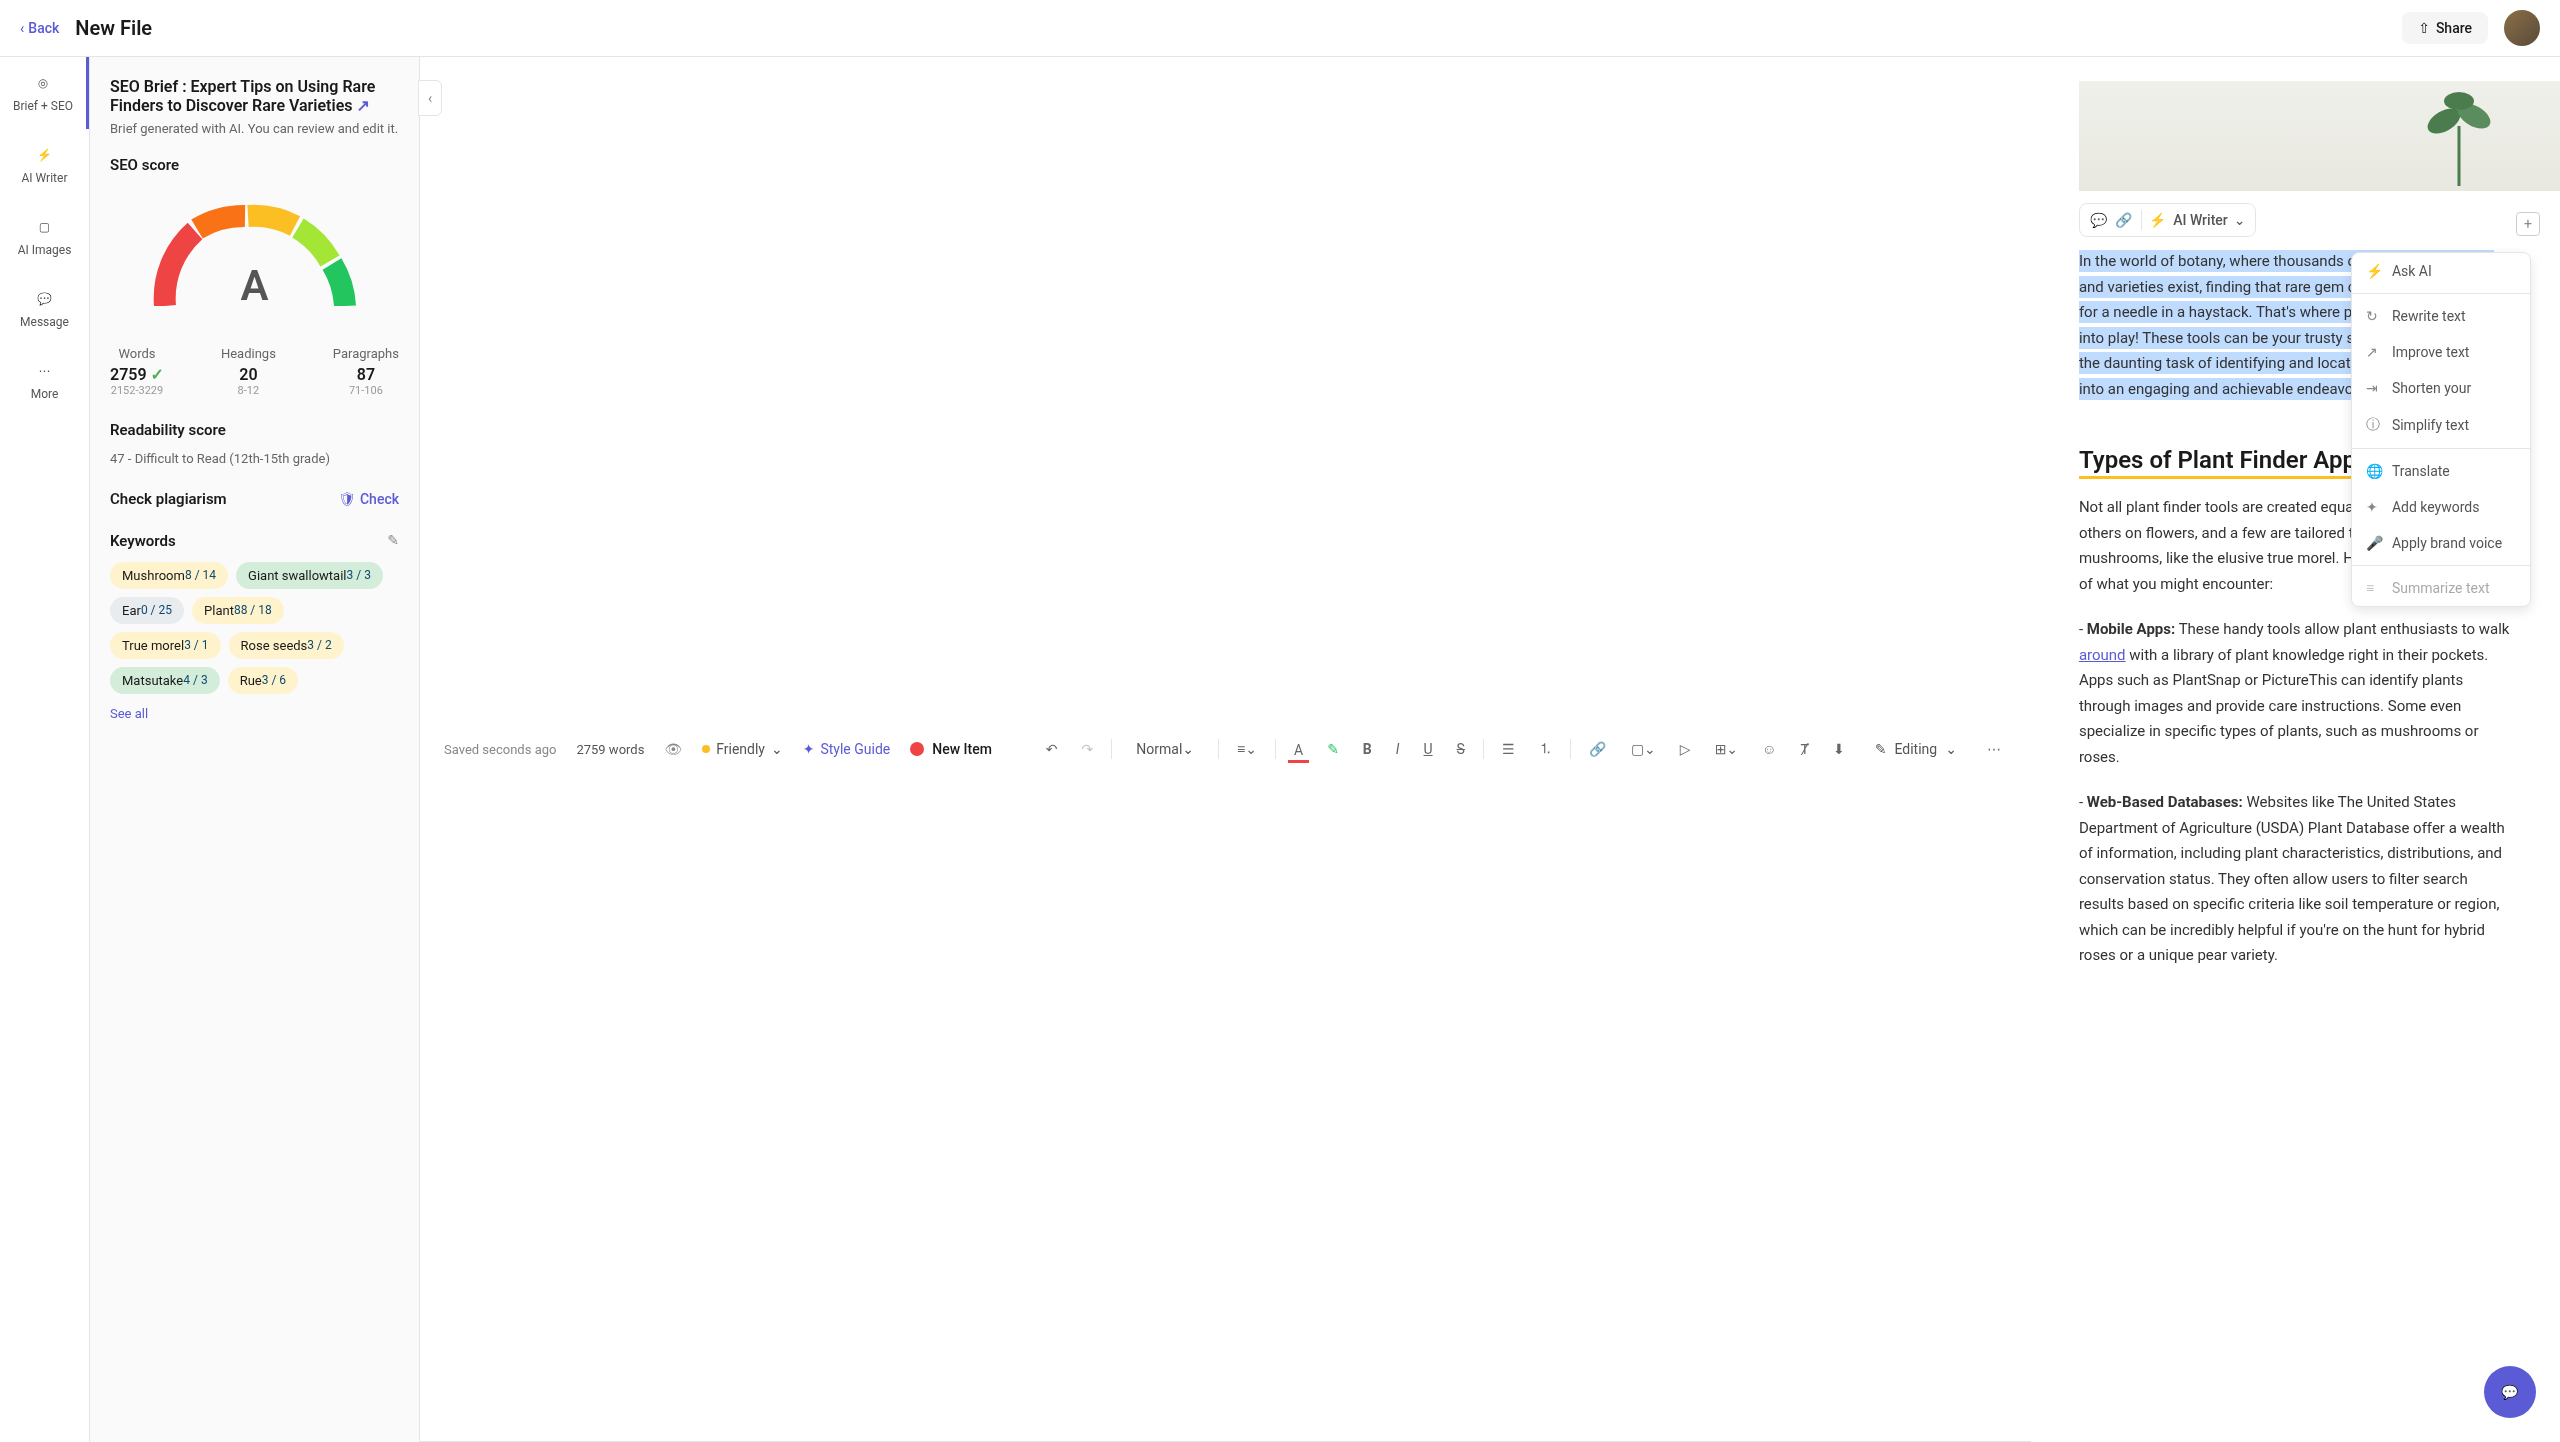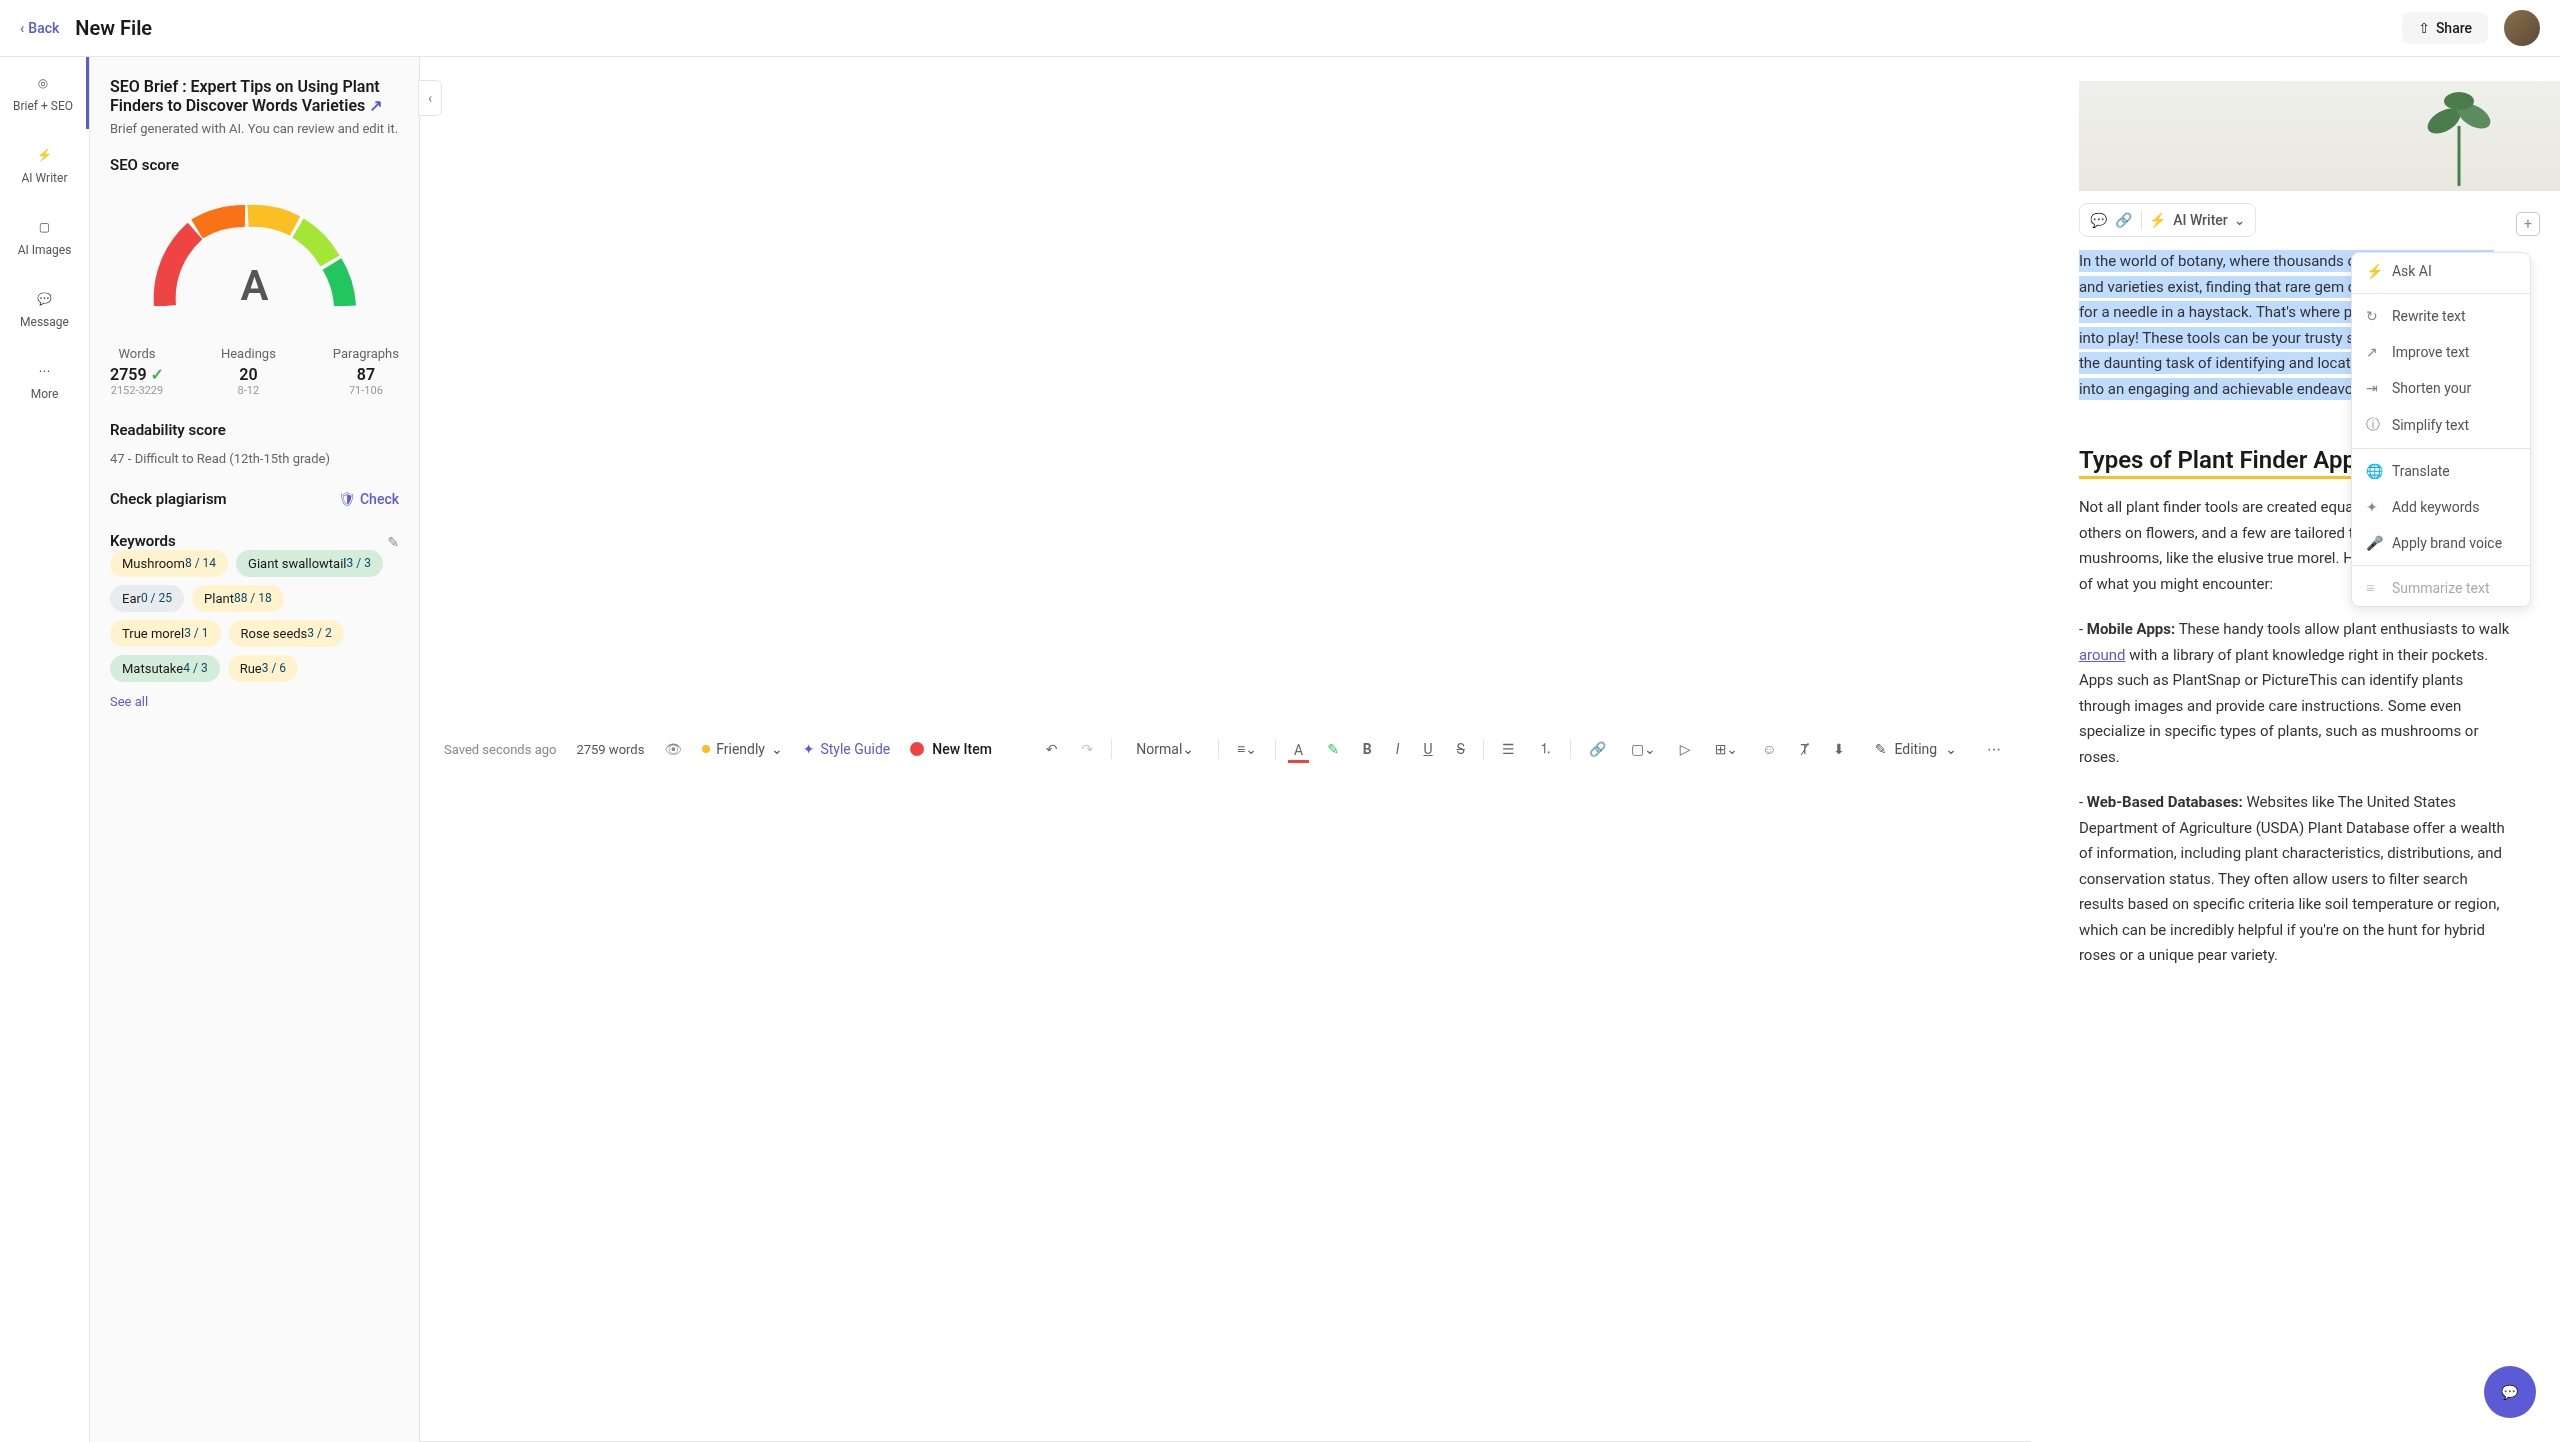--- a/index.html
+++ b/index.html
@@ -26,21 +26,21 @@
 .gauge-svg{width:240px;height:240px}
 .gauge-letter{position:absolute;top:75px;left:50%;transform:translateX(-50%);font-size:42px;font-weight:600;color:#555}
 .stats{display:flex;justify-content:space-between;text-align:center;margin-bottom:24px}
 .stat-label{font-size:13px;color:#666;margin-bottom:4px}
 .stat-val{font-size:16px;font-weight:600;display:flex;align-items:center;gap:4px;justify-content:center}
 .stat-range{font-size:11px;color:#999}
 .check-green{color:#4caf50}
 .readability{font-size:13px;color:#666;margin-bottom:24px}
 .plag-row{display:flex;justify-content:space-between;align-items:center;margin-bottom:24px}
 .check-link{color:#5b5bd6;font-weight:500;display:flex;align-items:center;gap:4px}
-.kw-header{display:flex;justify-content:space-between;align-items:flex-end;}
+.kw-header{display:flex;justify-content:space-between;align-items:flex-start;margin-bottom:12px}
 .kw-tags{display:flex;flex-wrap:wrap;gap:8px}
 .kw-tag{padding:6px 12px;border-radius:16px;font-size:13px;display:flex;}
 .kw-yellow{background:#fff3cd}
 .kw-green{background:#d4edda}
 .kw-gray{background:#e9ecef}
 .kw-count{color:#0c4a6e;font-size:12px}
 .see-all{color:#5b5bd6;font-size:13px;margin-top:12px;cursor:pointer}
 .content{flex:1;display:flex;flex-direction:row;overflow:hidden}
 .content-header{display:flex;align-items:center;padding:12px 24px;gap:20px;border-bottom:1px solid #e5e5e5}
 .saved{color:#888;font-size:13px}
@@ -115,21 +115,21 @@
         <span>Message</span>
       </div>
       <div class="leftbar-item">
         <span class="leftbar-icon">⋯</span>
         <span>More</span>
       </div>
     </div>
 
     <div class="sidebar">
       <div class="brief-title">
-        <span>SEO Brief : Expert Tips on Using Plant Finders to Discover Words Varieties</span>
+        <span>SEO Brief : Expert Tips on Using Rare Finders to Discover Rare Varieties</span>
         <a>↗</a>
       </div>
       <div class="brief-desc">Brief generated with AI. You can review and edit it.</div>
 
       <div class="section-title">SEO score</div>
       <div class="gauge">
         <div class="gauge-arc">
           <svg class="gauge-svg" viewBox="0 0 240 240">
             <path d="M30 120 A90 90 0 0 1 60 45" stroke="#ef4444" stroke-width="22" fill="none"></path>
             <path d="M62 43 A90 90 0 0 1 110 30" stroke="#f97316" stroke-width="22" fill="none"></path>

